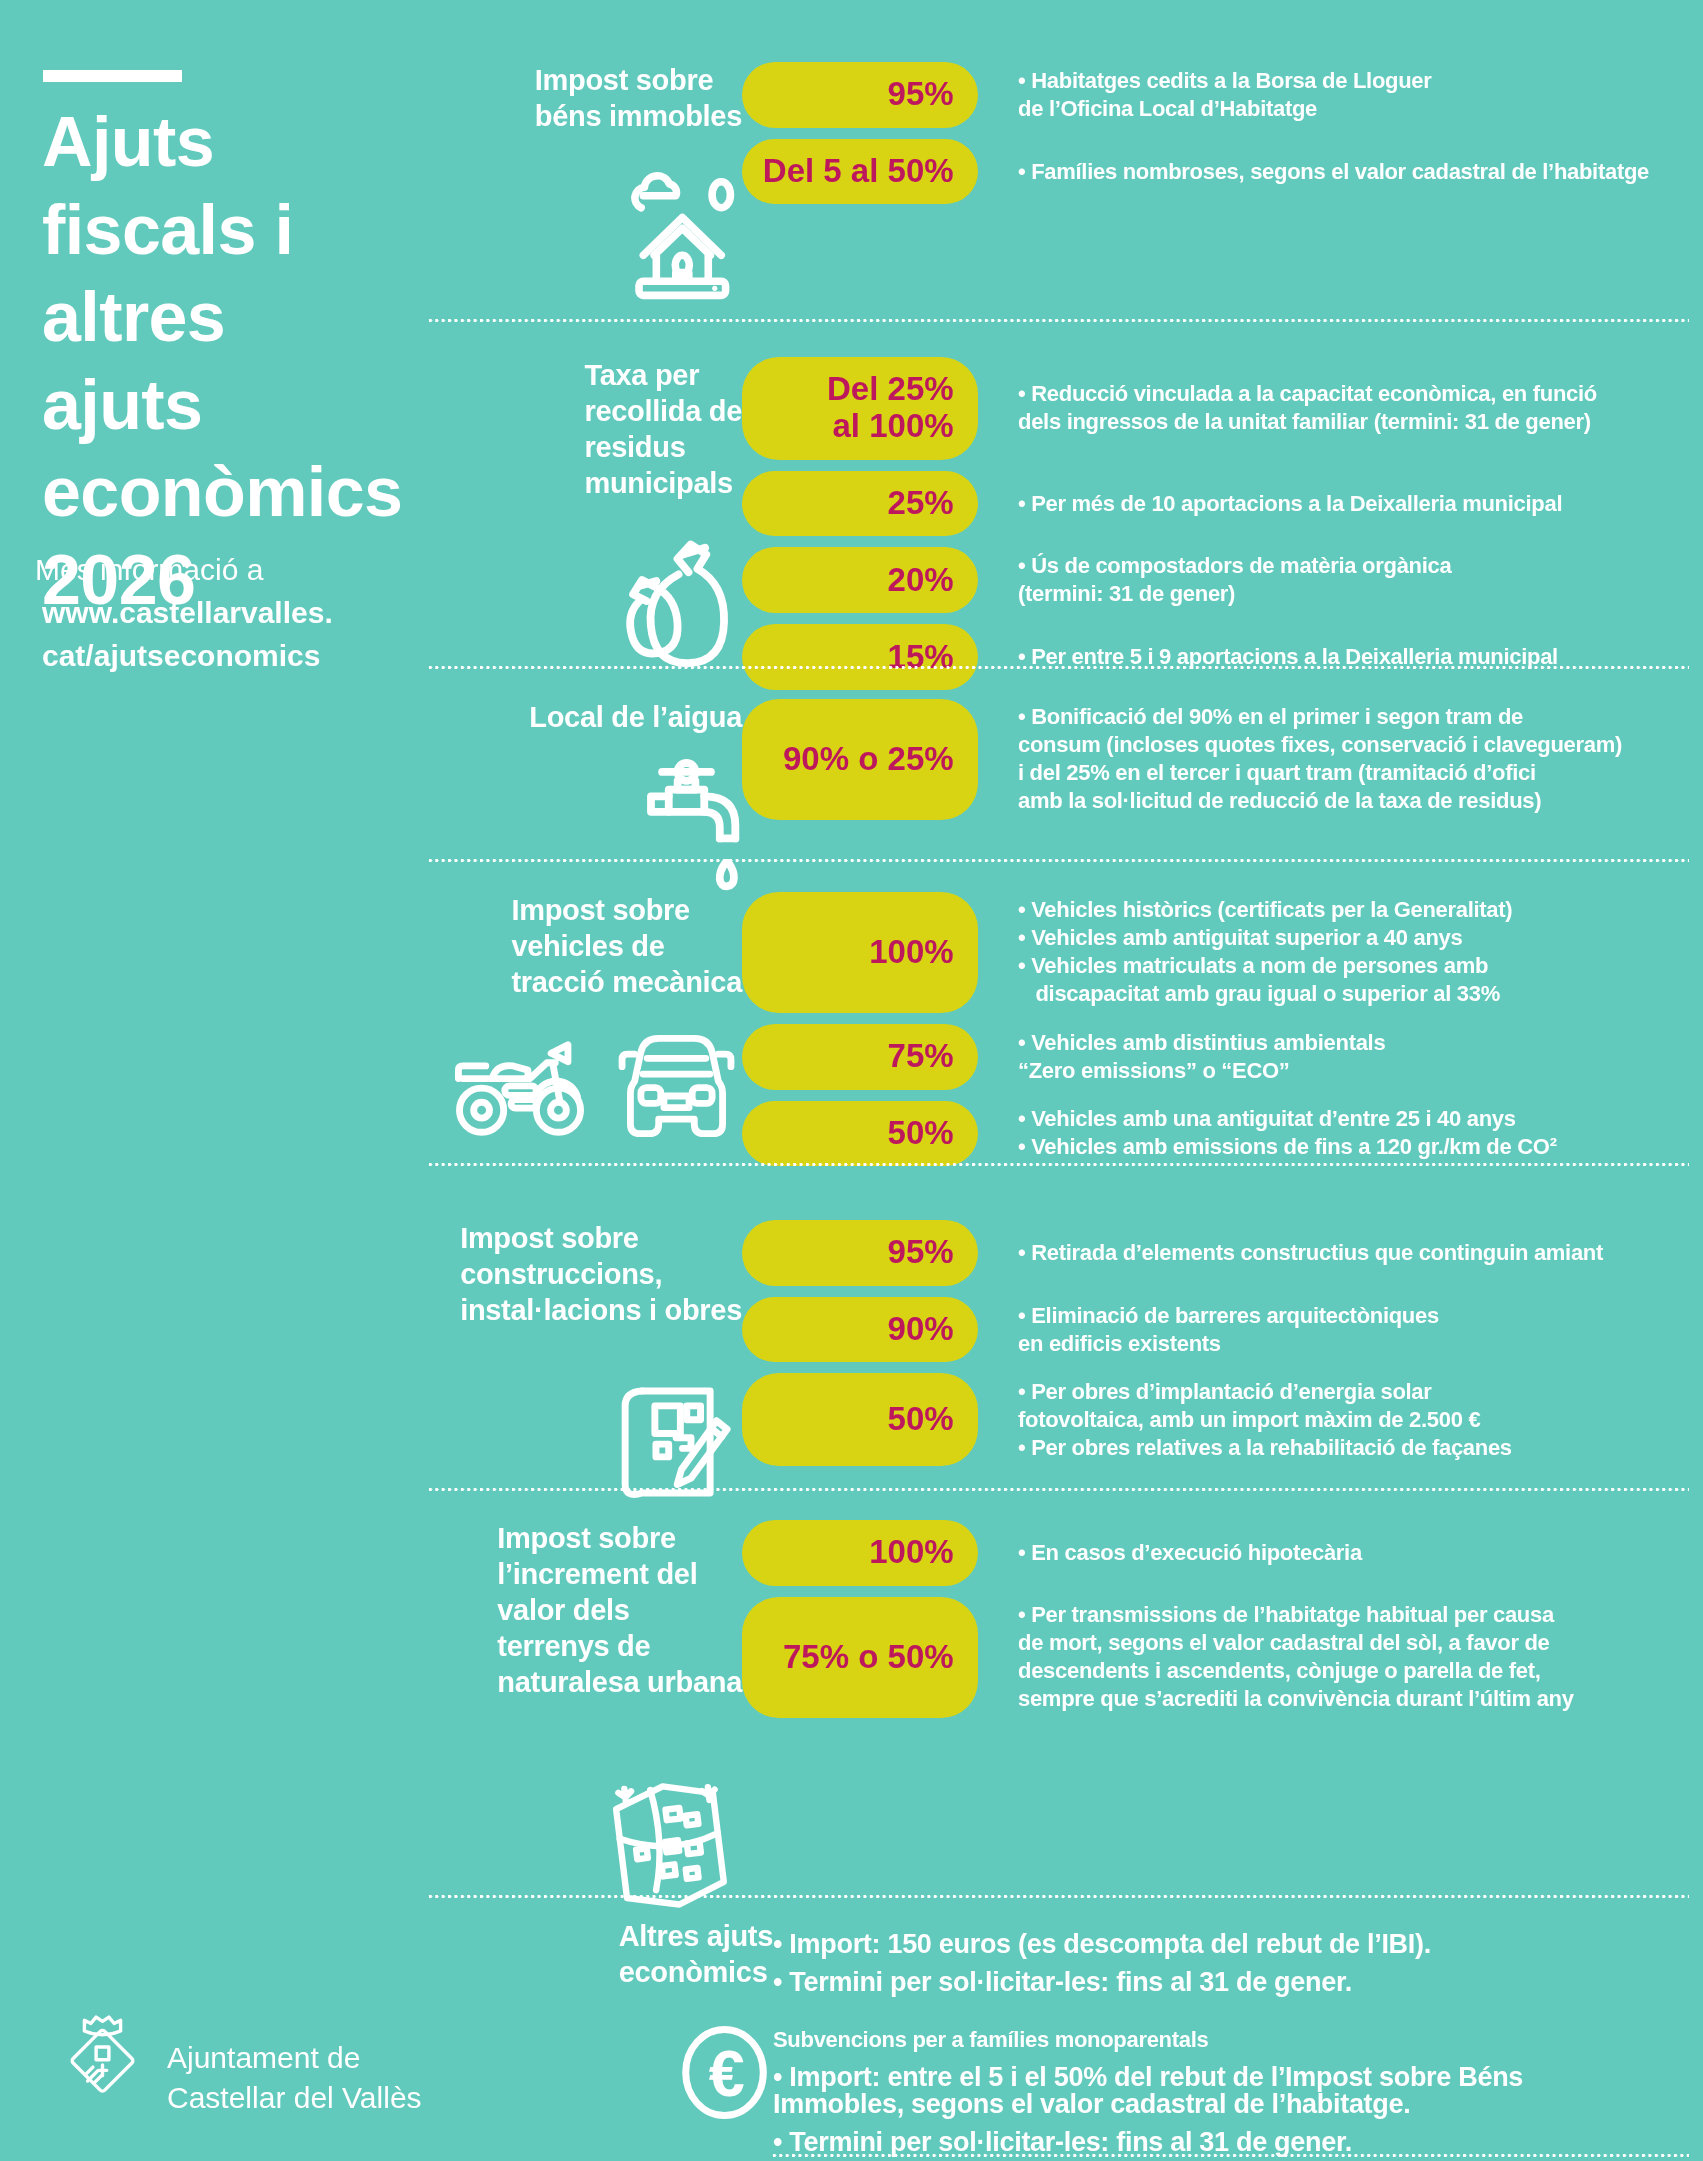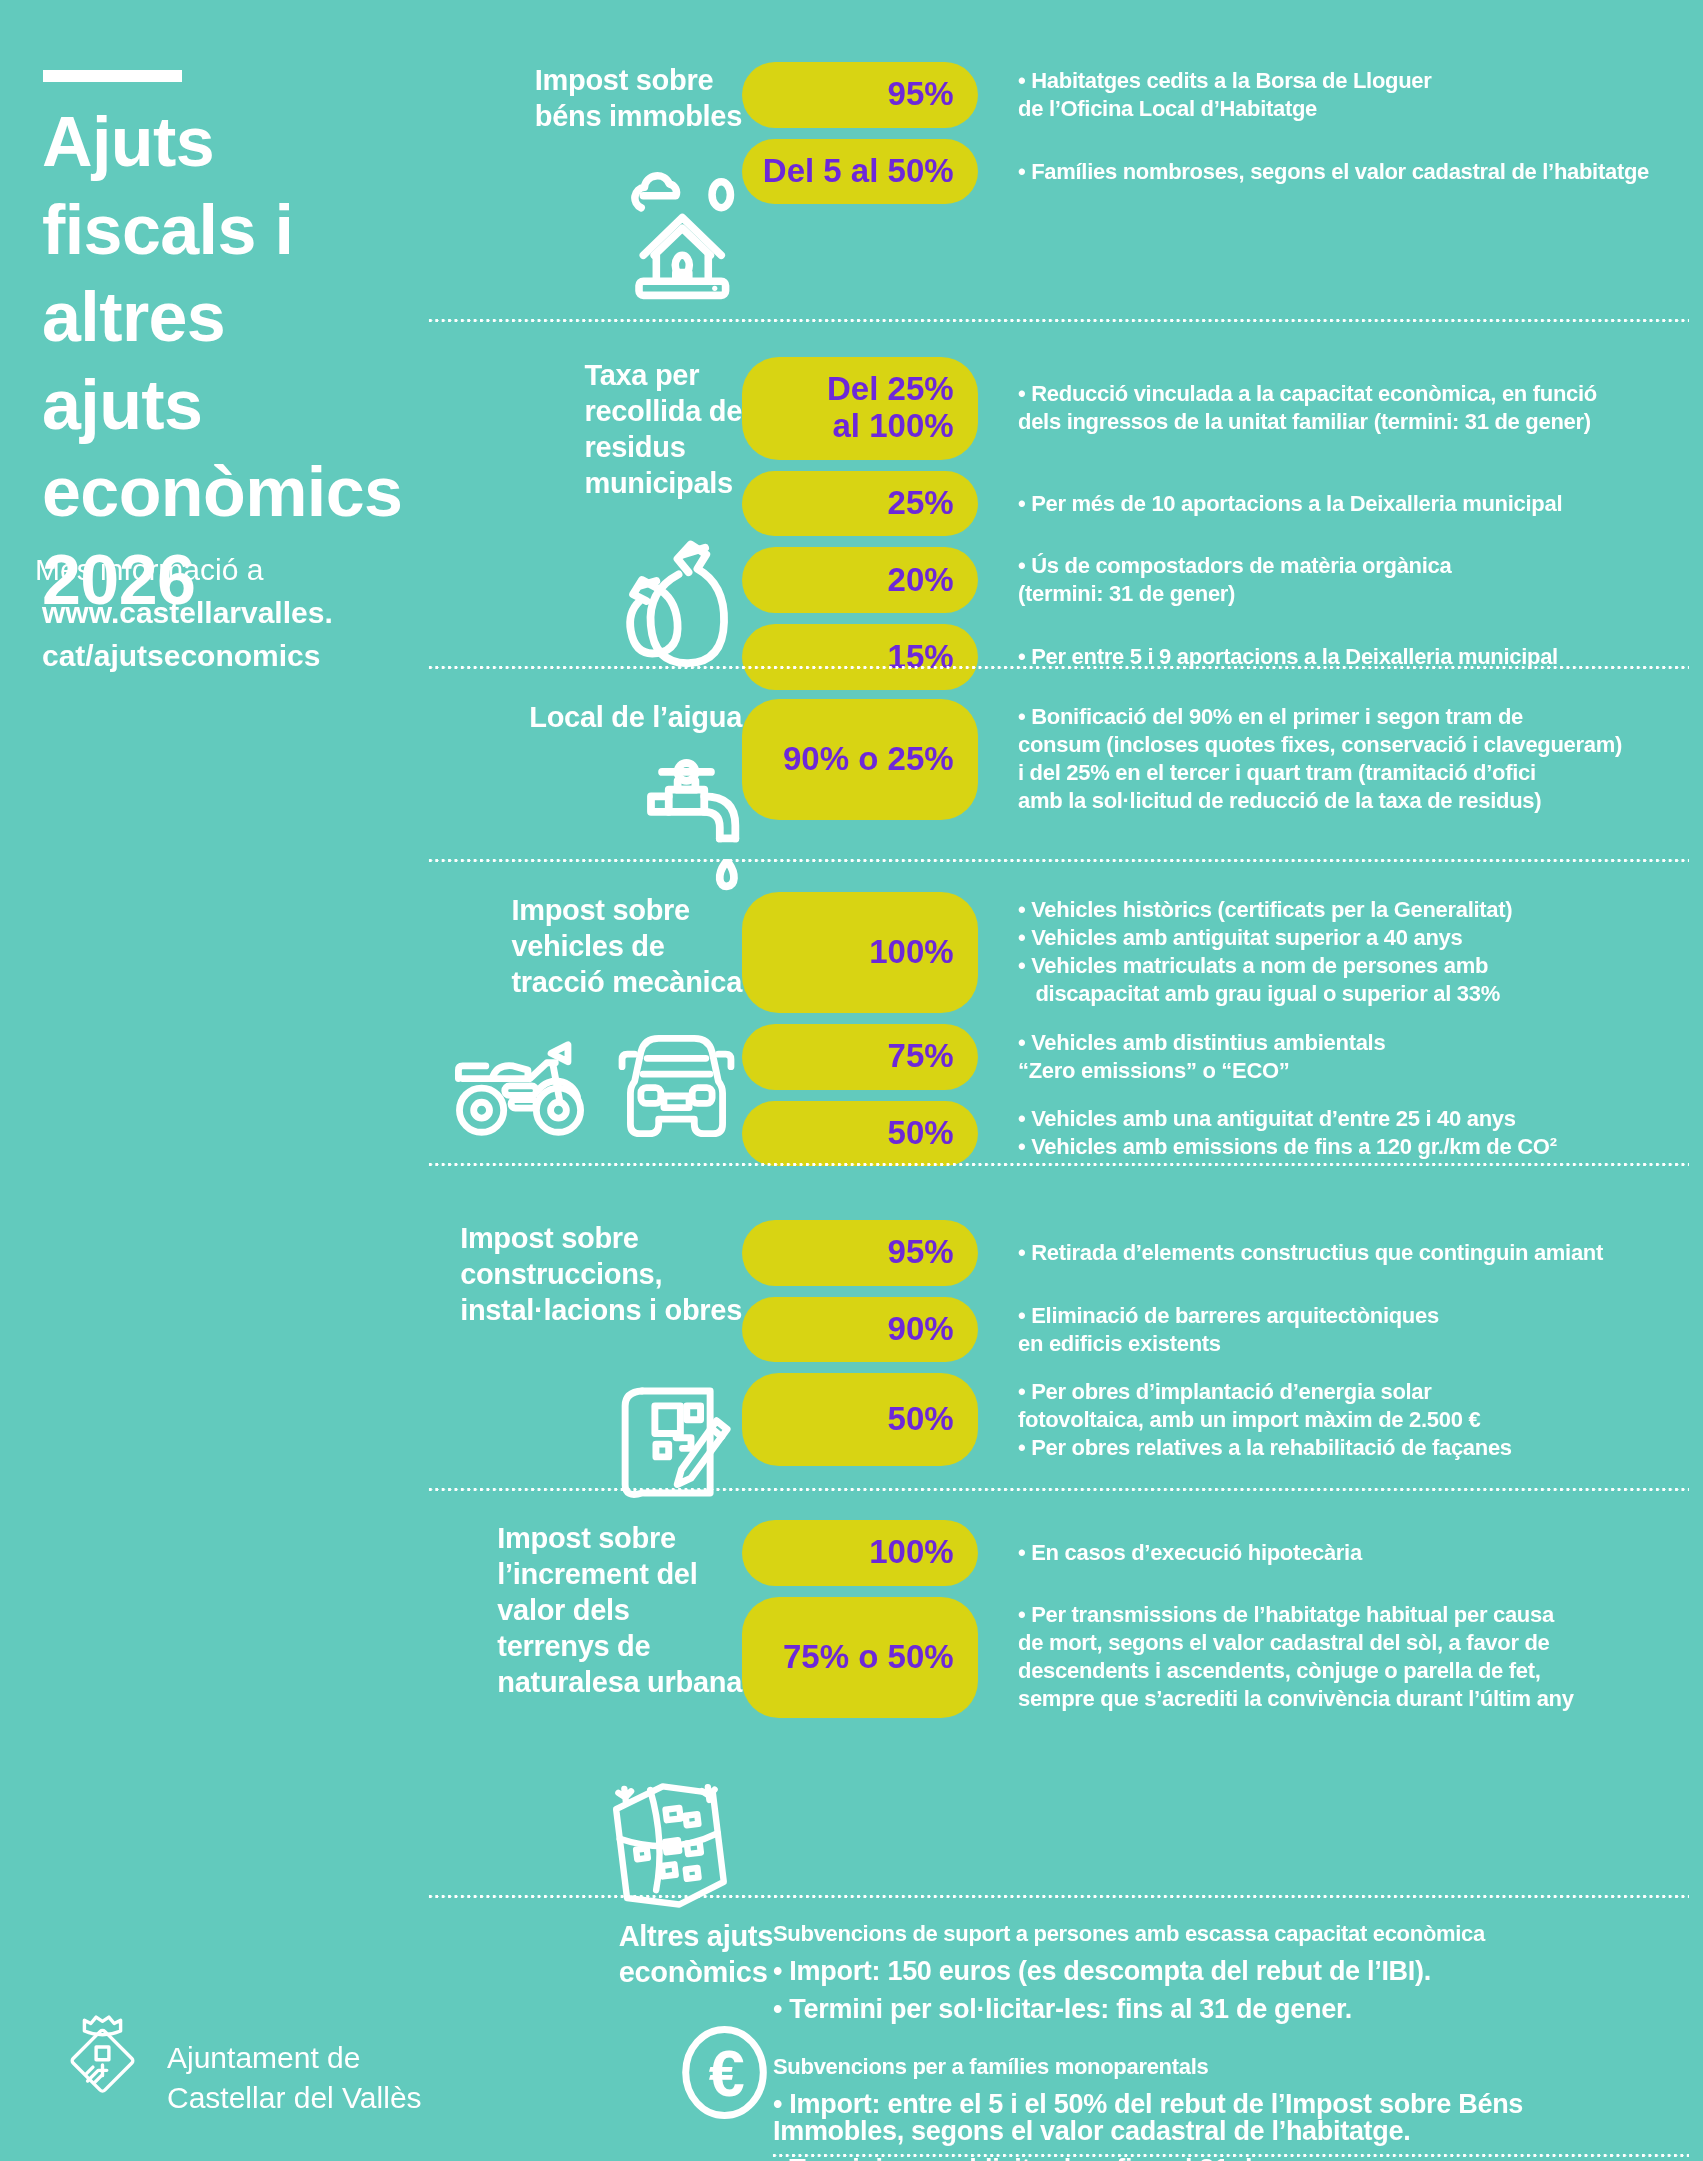--- a/index.html
+++ b/index.html
@@ -34,21 +34,21 @@
   #sec-vehicles .icon-slot{margin-top:29px;}
   #sec-obres .icon-slot{margin-top:46px;margin-left:6.7px;}
   #sec-plusvalua .icon-slot{margin-top:66px;margin-left:3.3px;}
   #sec-altres .icon-slot{margin-top:34px;margin-left:11px;}
 
   .rows{flex:1;display:flex;flex-direction:column;}
   .row{display:flex;align-items:stretch;margin-bottom:11px;}
   .pill{flex:0 0 236px;width:236px;min-height:53px;background:var(--pill);border-radius:37px;
         display:flex;align-items:center;justify-content:flex-end;
         padding:14.4px 24.4px 14.4px 14.4px;font-size:33px;font-weight:bold;line-height:1.12;
-        text-align:right;white-space:pre-line;color:#6d28d9;}
+        text-align:right;white-space:pre-line;color:#be185d;}
   .bullets{flex:1;display:flex;flex-direction:column;justify-content:center;
            padding:4.4px 0 4.4px 40px;font-size:22px;line-height:28px;font-weight:bold;
            letter-spacing:-0.3px;white-space:pre;}
 
   #sec-ibi{top:62px;} #sec-residus{top:357px;} #sec-aigua{top:699px;}
   #sec-vehicles{top:892px;} #sec-obres{top:1220px;} #sec-plusvalua{top:1520px;}
   #sec-altres{top:1918px;}
 
   .groups{flex:1;padding-top:2.2px;}
   .group{margin-bottom:30px;}
@@ -328,21 +328,20 @@
 econòmics</h2>
       <div class="icon-slot" id="euro-slot">
           <svg width="97" height="97" viewBox="0 0 90 90" stroke="#fff" stroke-width="6.5" fill="none">
     <ellipse cx="45" cy="45" rx="36" ry="40"></ellipse>
     <text x="47" y="67" font-size="60" font-weight="bold" fill="#fff" stroke="none" text-anchor="middle" font-family="Liberation Sans, DejaVu Sans, sans-serif">€</text>
   </svg>
         </div>
     </div>
     <div class="groups" id="groups-mount">
         <div class="group">
-          <div class="g-title">Subvencions de suport a persones amb escassa capacitat econòmica</div>
           <div class="g-line">• Import: 150 euros (es descompta del rebut de l’IBI).</div>
           <div class="g-line">• Termini per sol·licitar-les: fins al 31 de gener.</div>
         </div>
         <div class="group">
           <div class="g-title">Subvencions per a famílies monoparentals</div>
           <div class="g-line">• Import: entre el 5 i el 50% del rebut de l’Impost sobre Béns
 Immobles, segons el valor cadastral de l’habitatge.</div>
           <div class="g-line">• Termini per sol·licitar-les: fins al 31 de gener.</div>
         </div>
       </div>

